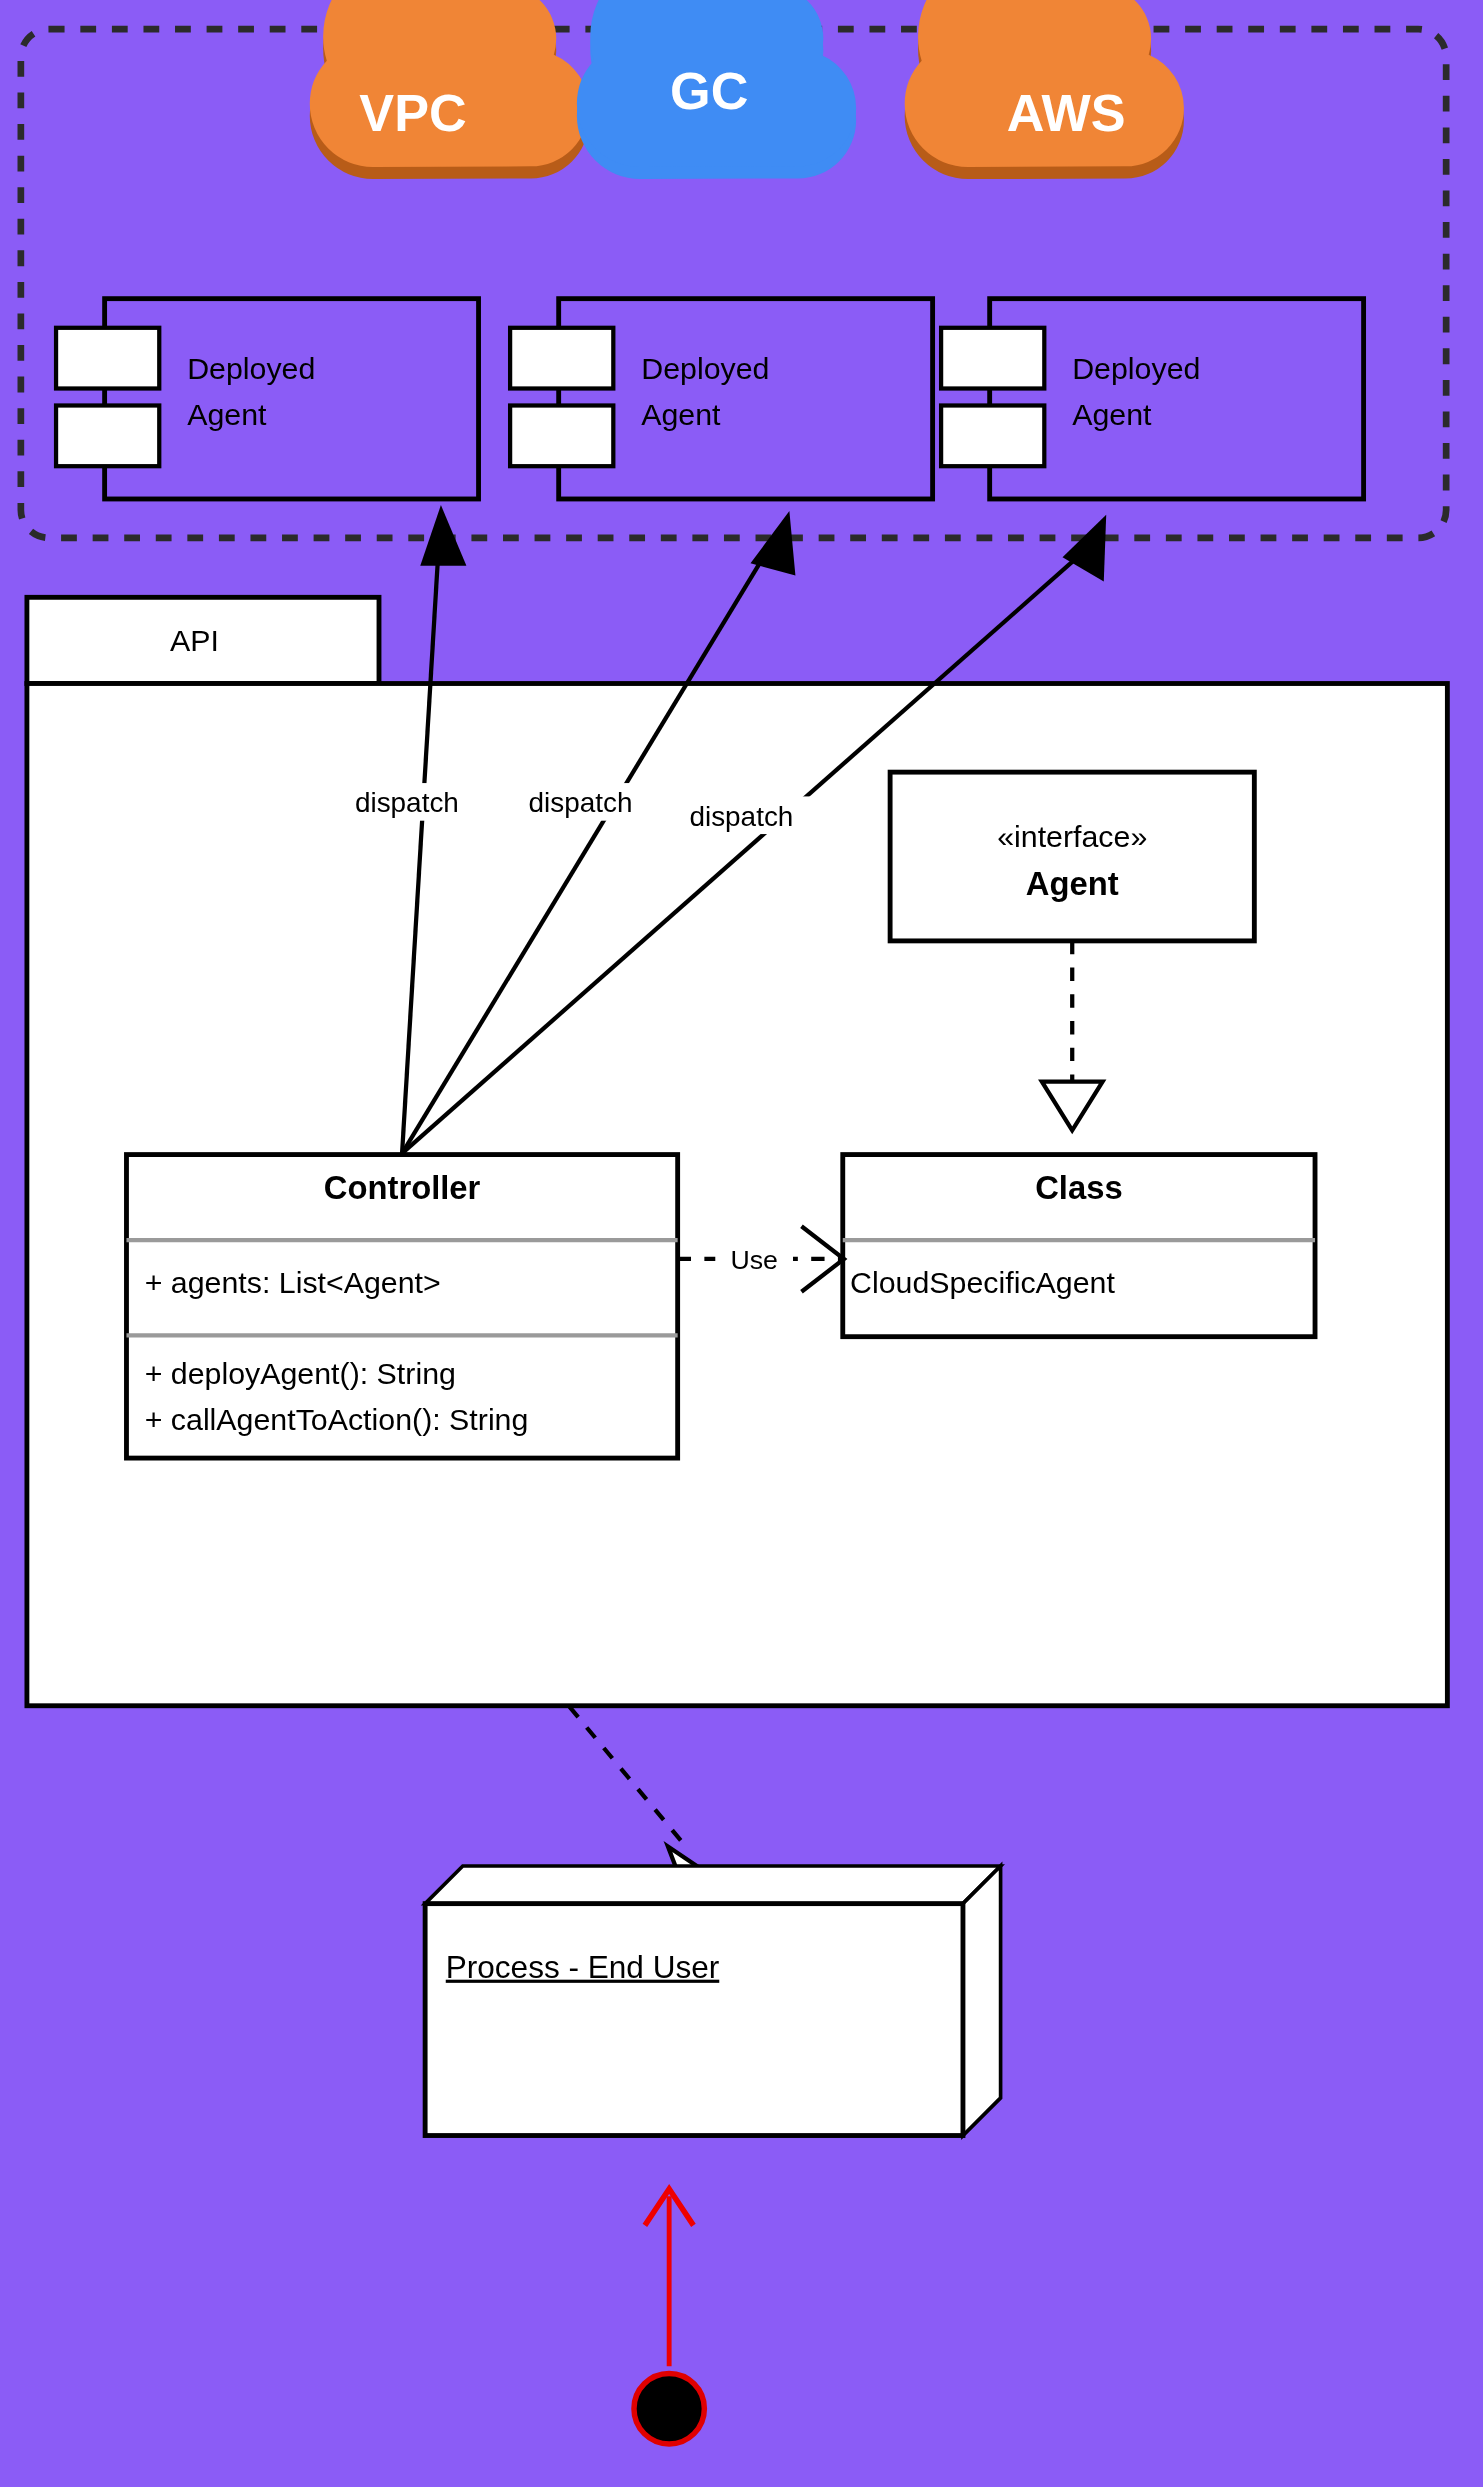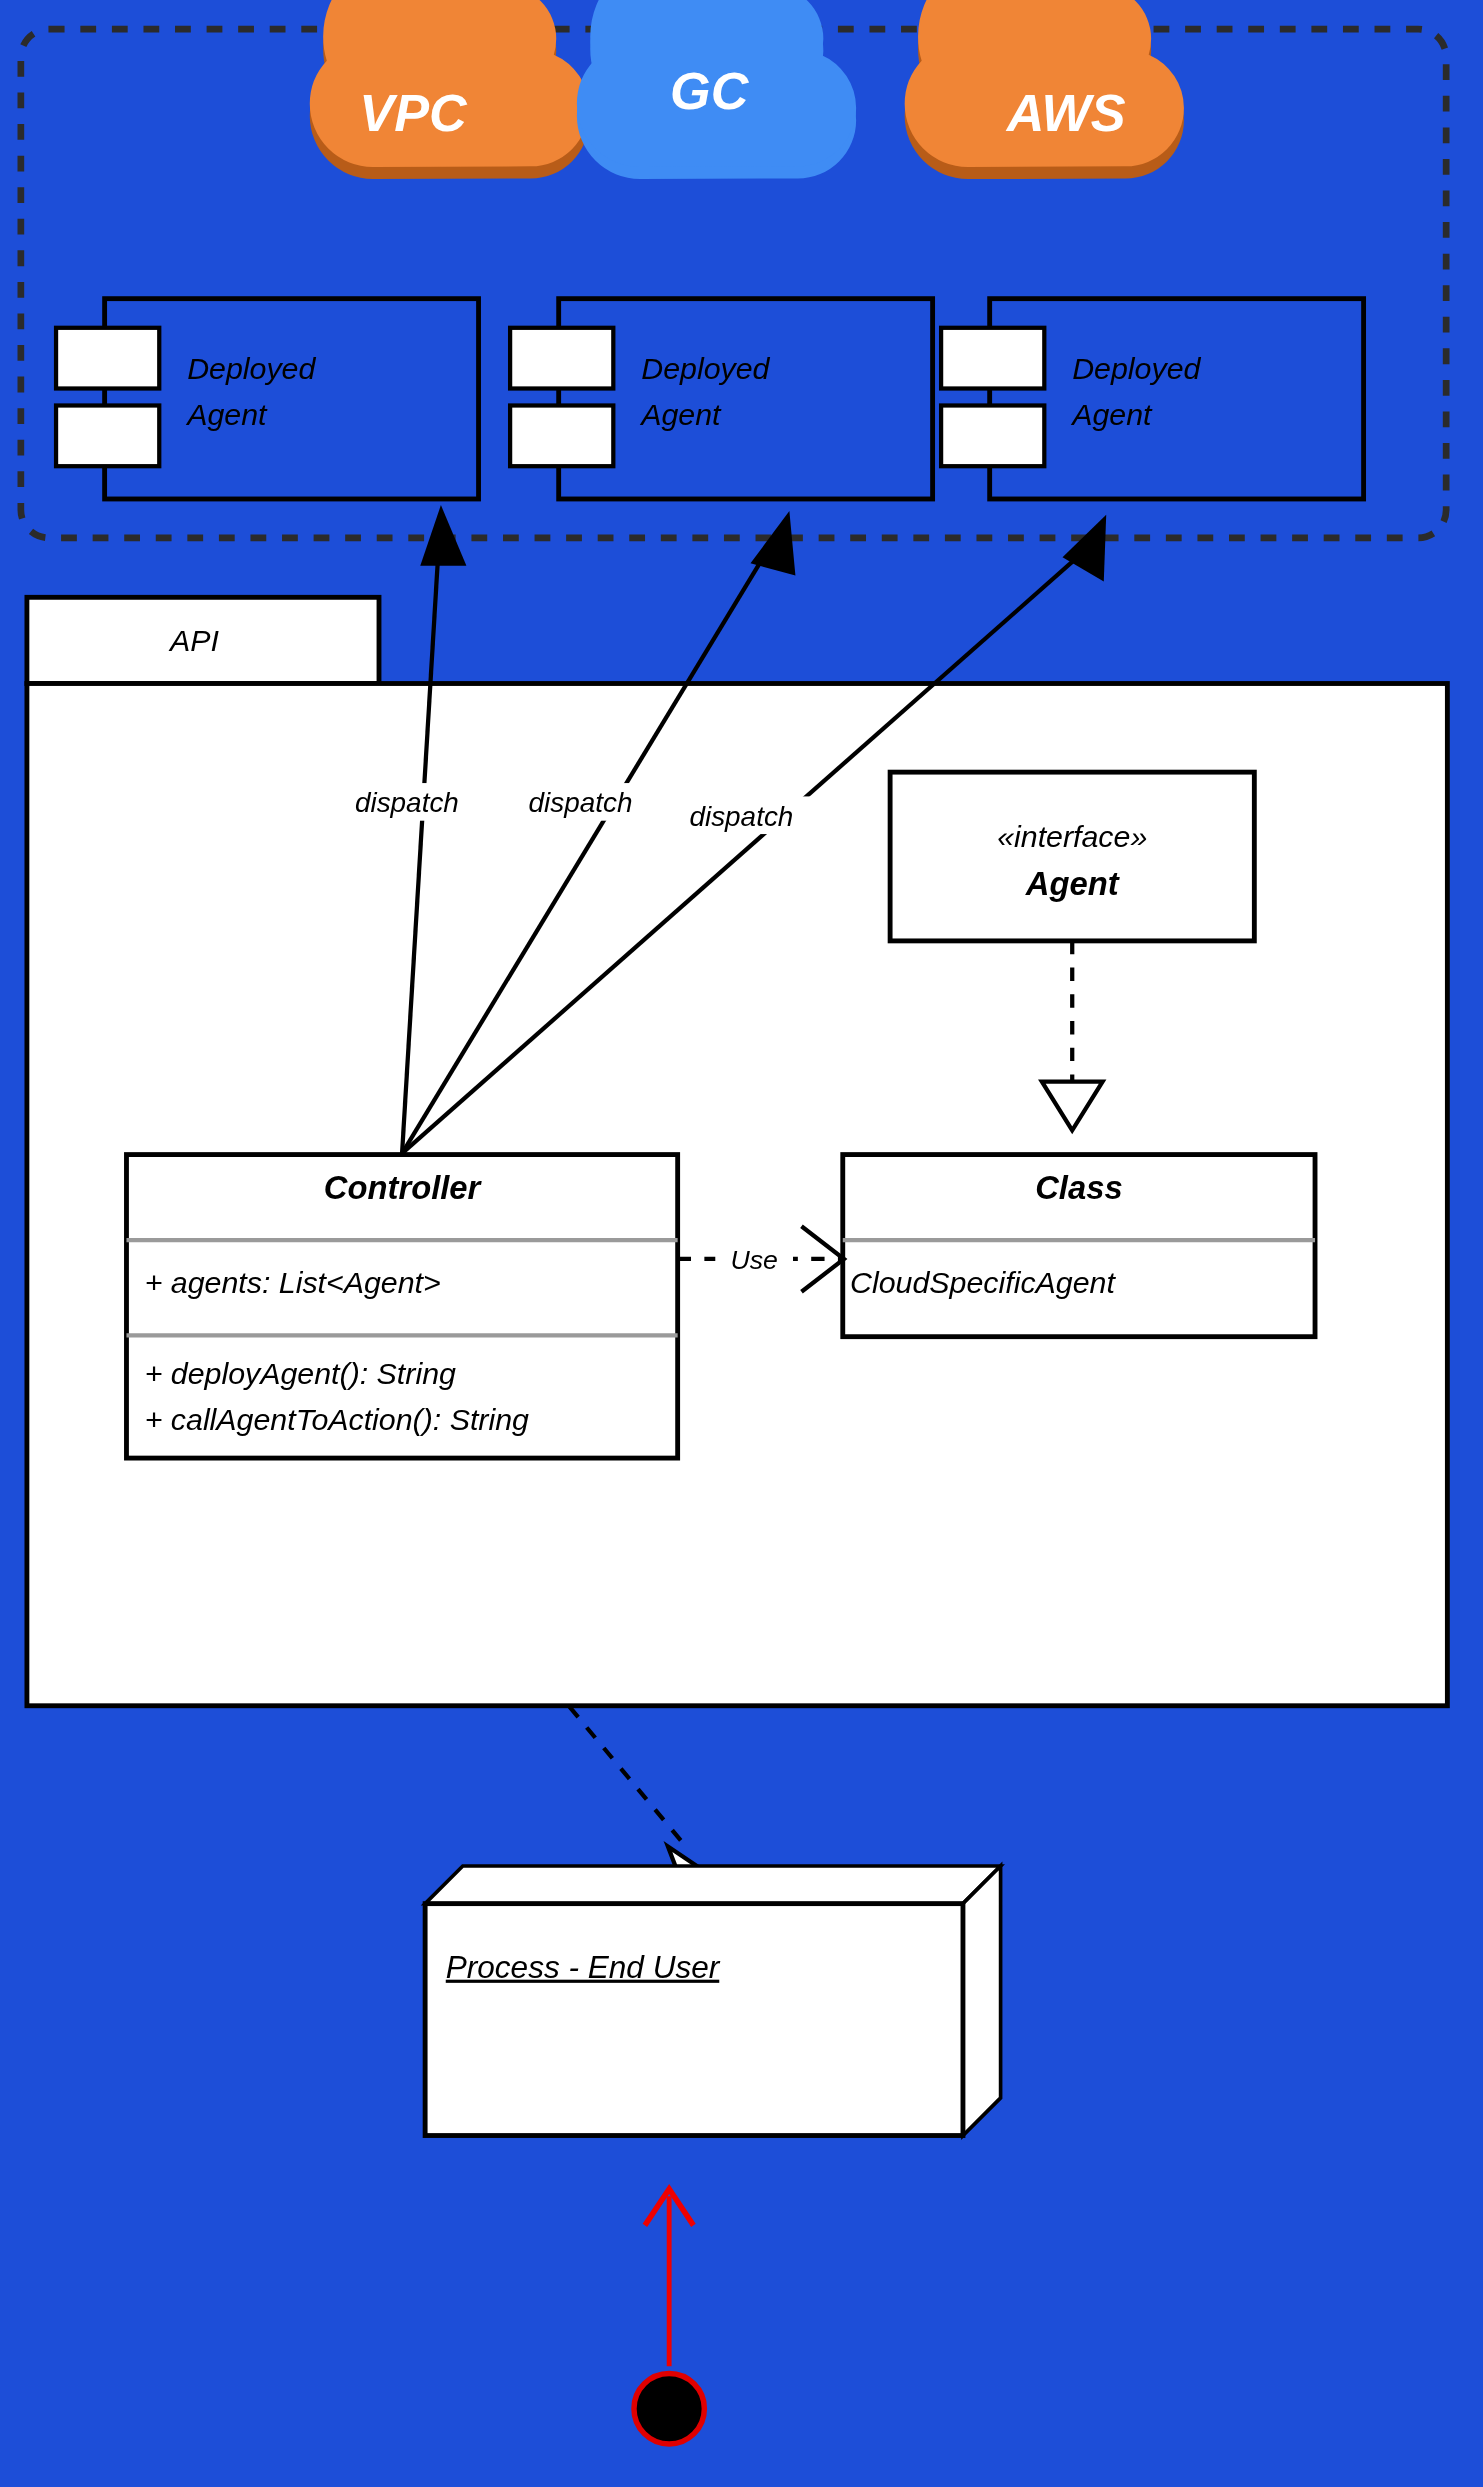--- a/index.html
+++ b/index.html
@@ -11,22 +11,21 @@
   body {
     font-family: "Liberation Sans", sans-serif;
     width: 1484px;
     height: 2487px;
     overflow: hidden;
   }
   #diagram-root {
     position: relative;
     width: 1484px;
     height: 2487px;
-    background: #1d4ed8;
-    font-style: italic;
+    background: #8b5cf6;
   }
   svg.diagram-canvas {
     display: block;
     width: 1484px;
     height: 2487px;
   }
   
   .shape-stroke {
     fill: none;
     stroke: #000000;

